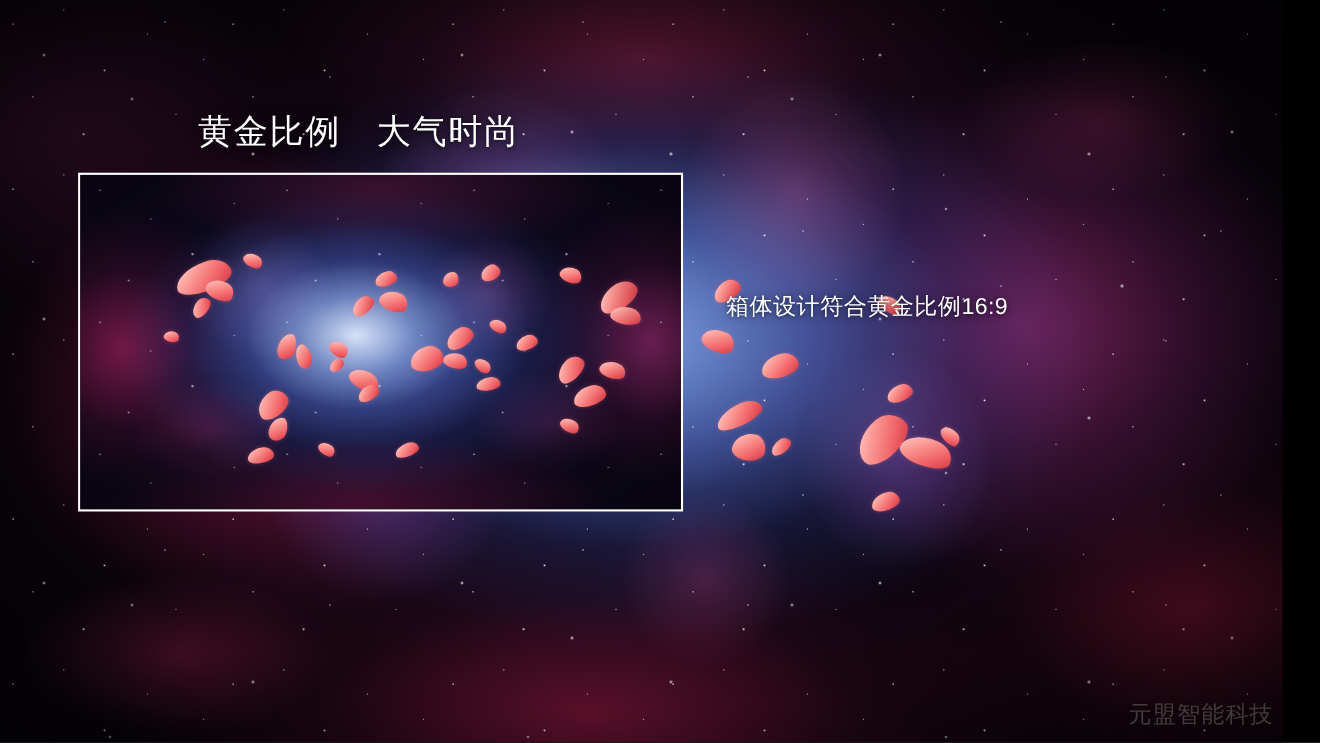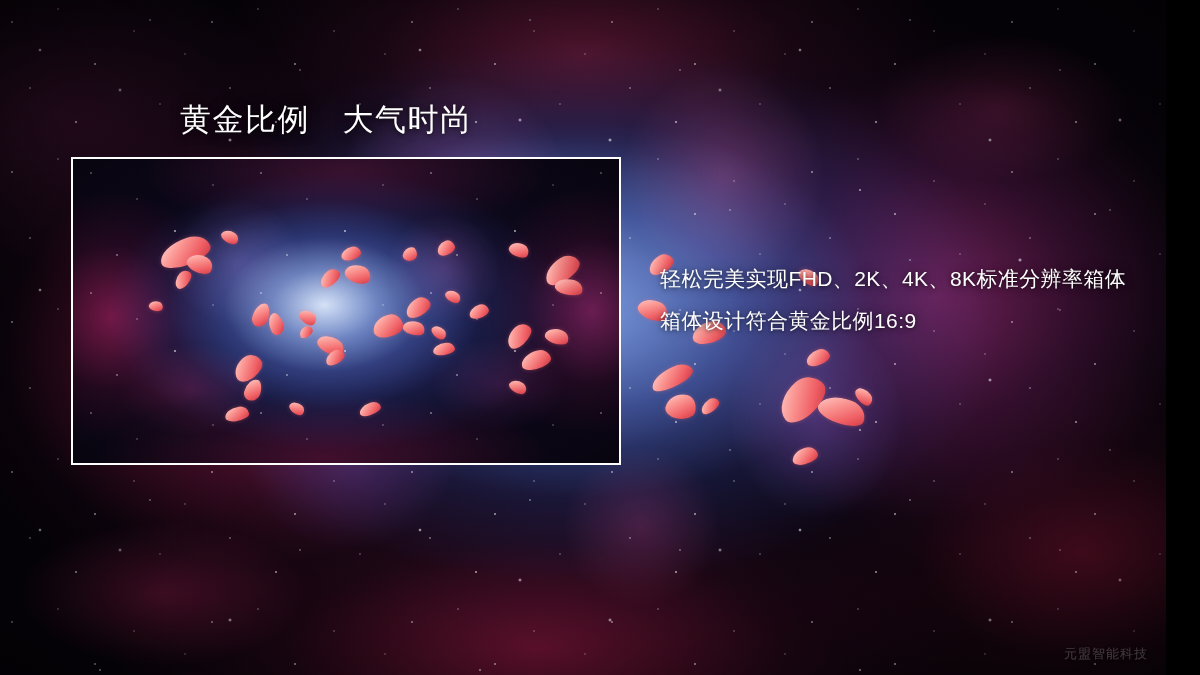--- a/index.html
+++ b/index.html
@@ -170,23 +170,23 @@
     line-height: 42px;
     color: #ffffff;
     letter-spacing: 0.4px;
     white-space: pre;
     text-shadow: 0 1px 4px rgba(0,0,0,0.55), 0 0 12px rgba(0,0,0,0.35);
   }
 
   
   #watermark {
     position: absolute;
-    right: 18px;
+    right: 8px;
     bottom: 12px;
-    font-size: 13px;
+    font-size: 21px;
     letter-spacing: 1px;
     color: rgba(255,255,255,0.22);
     text-shadow: 0 1px 2px rgba(0,0,0,0.5);
   }
 </style>
 </head>
 <body>
 
 <div id="slide">
 
@@ -260,19 +260,18 @@
       <div class="petal" style="left:432px; top:168px; width:28px; height:18px; transform:rotate(-42deg);"></div>
       <div class="petal" style="left:472px; top:170px; width:24px; height:15px; transform:rotate(20deg);"></div>
       <div class="petal" style="left:448px; top:192px; width:30px; height:18px; transform:rotate(-14deg);"></div>
       <div class="petal" style="left:436px; top:222px; width:18px; height:12px; transform:rotate(34deg);"></div>
     </div>
 
     <div class="panel-art panel-vig"></div>
   </div>
 
   <div id="body-copy">
-    <div class="copy-line">轻松完美实现FHD、2K、4K、8K标准分辨率箱体</div>
     <div class="copy-line">箱体设计符合黄金比例16:9</div>
   </div>
 
   <div id="watermark">元盟智能科技</div>
 
 </div>
 
 </body></html>

